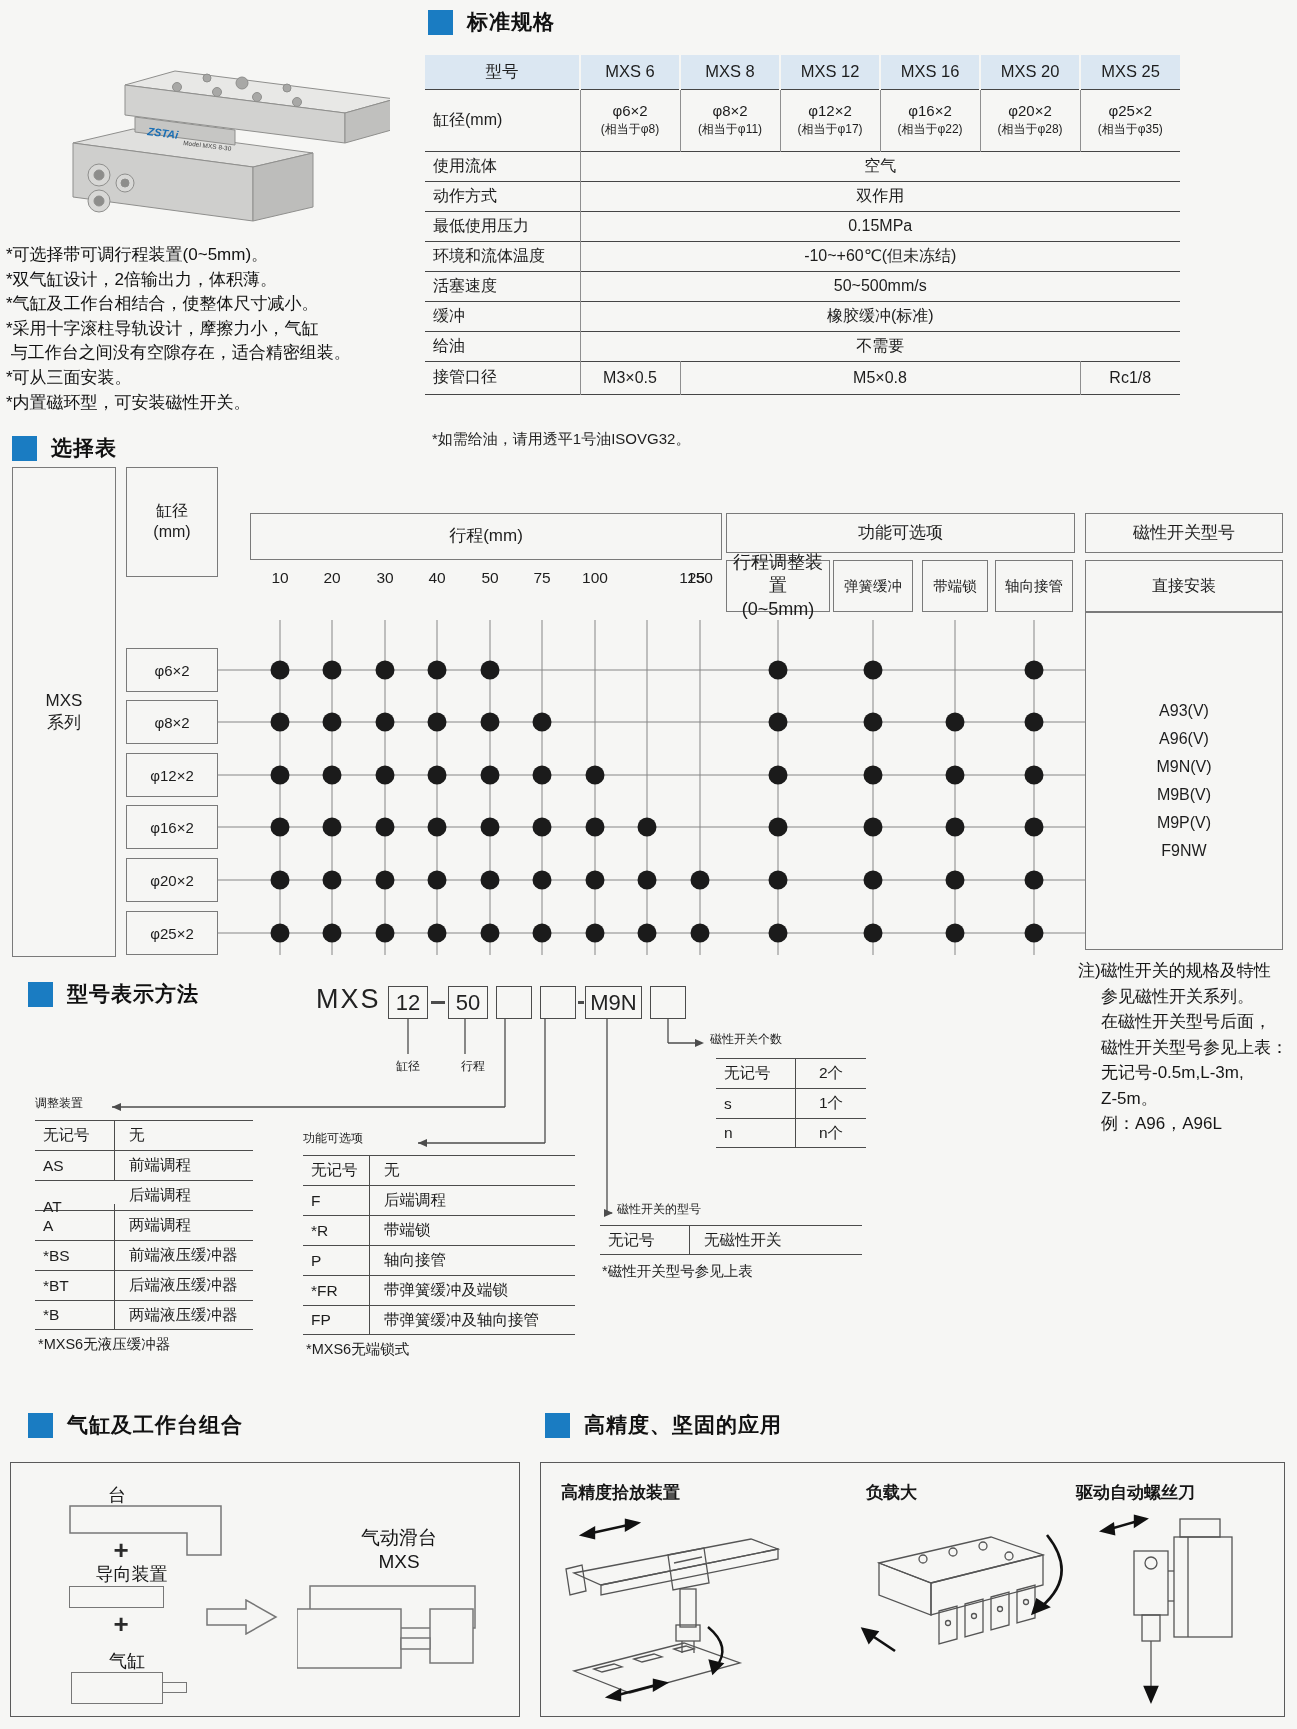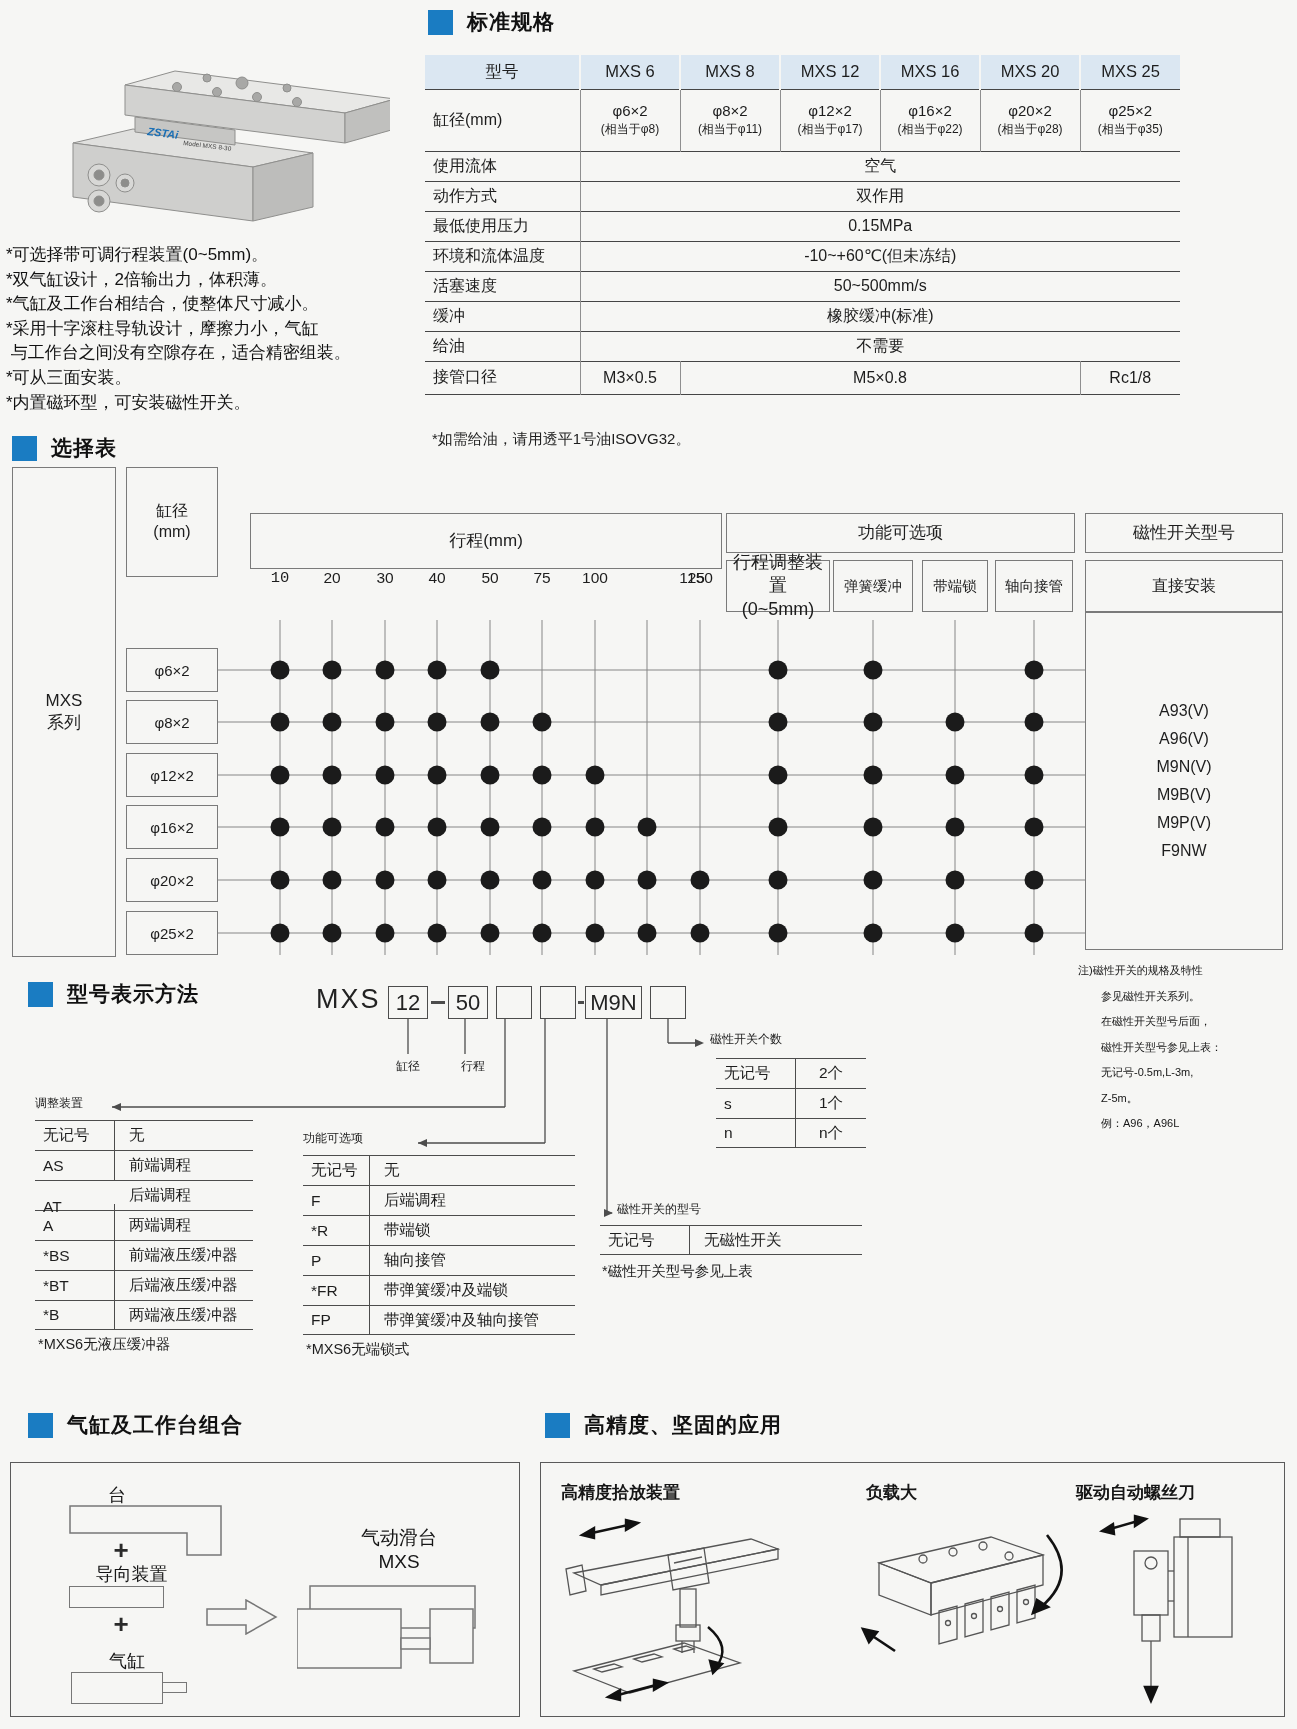--- a/index.html
+++ b/index.html
@@ -26,21 +26,21 @@
 #spec-table tr.port-row{height:33px}
 .bore-l1{font-size:15px}
 .bore-l2{font-size:12px;margin-top:2px}
 #spec-foot{position:absolute;left:432px;top:430px;font-size:15px}
 
 #sel{position:absolute;left:10px;top:465px;width:1277px;height:500px}
 .sbox{position:absolute;border:1px solid #7a7a7a;display:flex;flex-direction:column;align-items:center;justify-content:center;text-align:center;line-height:1.3;font-size:16px}
 .stroke-num{position:absolute;top:104px;width:46px;margin-left:-23px;text-align:center;font-size:15.5px}
 .bore-box{position:absolute;left:116px;width:92px;height:44px;border:1px solid #7a7a7a;display:flex;align-items:center;justify-content:center;font-size:15px;background:#f6f6f4}
 .sw-model{font-size:16px;line-height:28px}
-#sel-note{position:absolute;left:1078px;top:958px;width:220px;font-size:11px;line-height:25.5px;color:#161616}
+#sel-note{position:absolute;left:1078px;top:958px;width:220px;font-size:17px;line-height:25.5px;color:#161616}
 #sel-note div{white-space:nowrap}
 #sel-note div:not(:first-child){padding-left:23px}
 
 #model{position:absolute;left:0;top:980px;width:1297px;height:400px}
 #model-prefix{position:absolute;left:316px;top:4px;font-size:27px;color:#222;letter-spacing:2px}
 .code-box{position:absolute;top:6px;height:33px;border:1.5px solid #4c4c4c;display:flex;align-items:center;justify-content:center;font-size:22px;color:#222}
 .code-dash{position:absolute;top:21px;height:2.5px;background:#4c4c4c}
 .mlabel{position:absolute;font-size:12px;white-space:nowrap}
 .mt{position:absolute}
 .mt-row{display:flex;align-items:stretch;height:30px;border-top:1.3px solid #4c4c4c}
@@ -286,40 +286,40 @@
         <circle cx="1024" cy="468" r="9.5" fill="#1b1b1b"></circle>
       </svg>
     <div class="sbox" style="left:2px;top:2px;width:104px;height:490px;font-size:17px">
       <div>MXS</div>
       <div>系列</div>
     </div>
     <div class="sbox" style="left:116px;top:2px;width:92px;height:110px">
       <div>缸径</div>
       <div>(mm)</div>
     </div>
-    <div class="sbox" style="left:240px;top:48px;width:472px;height:56px;font-size:17px">行程(mm)</div>
+    <div class="sbox" style="left:240px;top:48px;width:472px;height:47px;font-size:17px">行程(mm)</div>
     <div class="sbox" style="left:716px;top:48px;width:349px;height:40px;font-size:17px">功能可选项</div>
     <div class="sbox" style="left:1075px;top:48px;width:198px;height:40px;font-size:17px">磁性开关型号</div>
     <div class="sbox" style="left:716px;top:95px;width:104px;height:52px;font-size:18px">
       <div>行程调整装置</div>
       <div>(0~5mm)</div>
     </div>
     <div class="sbox" style="left:823px;top:95px;width:80px;height:52px;font-size:14.5px">弹簧缓冲</div>
     <div class="sbox" style="left:912px;top:95px;width:66px;height:52px;font-size:14.5px">带端锁</div>
     <div class="sbox" style="left:985px;top:95px;width:78px;height:52px;font-size:14.5px">轴向接管</div>
     <div class="sbox" style="left:1075px;top:95px;width:198px;height:52px">直接安装</div>
     <div class="sbox" style="left:1075px;top:147px;width:198px;height:338px">
         <div class="sw-model">A93(V)</div>
         <div class="sw-model">A96(V)</div>
         <div class="sw-model">M9N(V)</div>
         <div class="sw-model">M9B(V)</div>
         <div class="sw-model">M9P(V)</div>
         <div class="sw-model">F9NW</div>
       </div>
-  <div class="stroke-num" style="left: 270px; font-family: Liberation Mono, monospace;">10</div>
+  <div class="stroke-num" style="left: 270px;">10</div>
       <div class="stroke-num" style="left: 322px;">20</div>
       <div class="stroke-num" style="left: 375px;">30</div>
       <div class="stroke-num" style="left: 427px;">40</div>
       <div class="stroke-num" style="left: 480px;">50</div>
       <div class="stroke-num" style="left: 532px;">75</div>
       <div class="stroke-num" style="left: 585px;">100</div>
       <div class="stroke-num" style="left: 672px; text-align: right;">125</div>
       <div class="stroke-num" style="left: 690px;">150</div>
       <div class="bore-box" style="top: 183px;">φ6×2</div>
       <div class="bore-box" style="top: 235px;">φ8×2</div>

